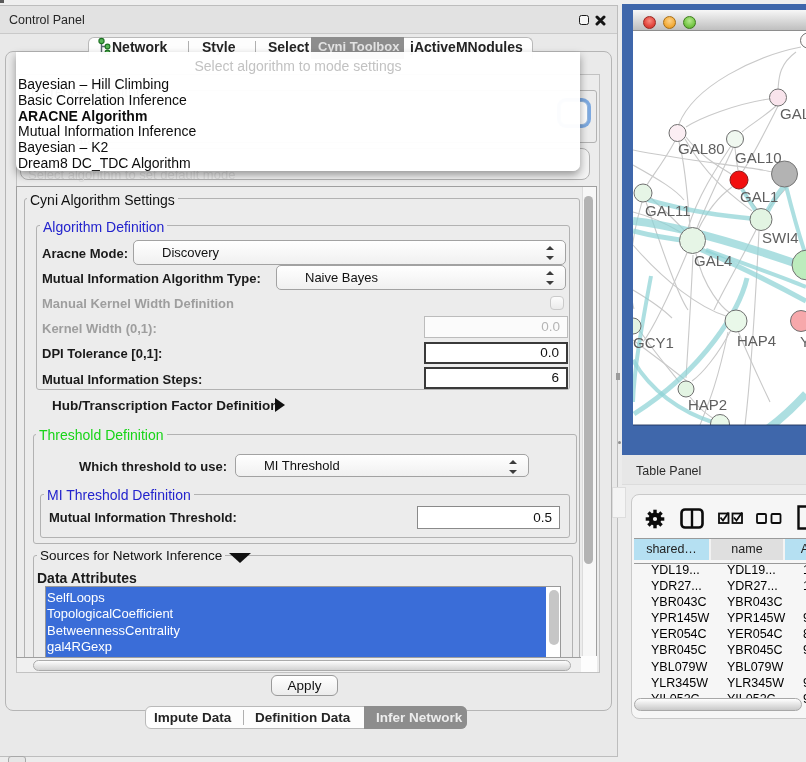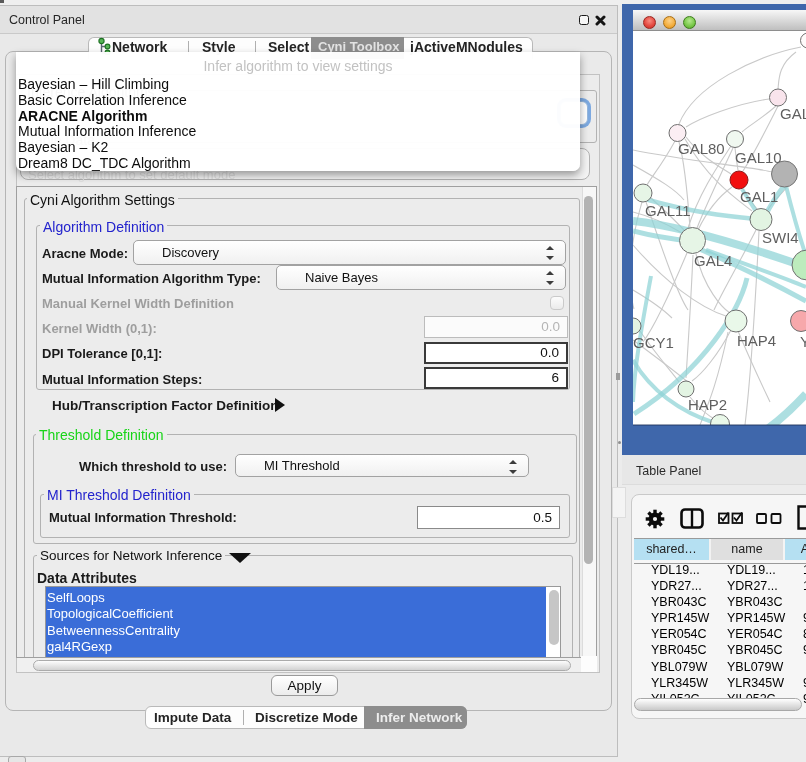--- a/index.html
+++ b/index.html
@@ -126,26 +126,26 @@
   <div class="abs" style="left:17px;top:652px;width:579px;height:14px;background:#f0f0f0;"></div>
   <div class="abs" style="left:581px;top:650px;width:16px;height:16px;background:#fdfdfd;"></div>
   <div class="abs" style="left:33px;top:654px;width:538px;height:11px;background:linear-gradient(#fdfdfd,#d2d2d2);border:1px solid #ababab;border-radius:6px;"></div>
 
   <div class="abs" style="left:271px;top:669px;width:67px;height:21px;background:linear-gradient(#ffffff,#ececec);border:1px solid #9a9a9a;border-radius:6px;text-align:center;font-size:13.5px;color:#111;line-height:19px;">Apply</div>
 
   <div class="abs" style="left:145px;top:700px;width:322px;height:23px;background:#fdfdfd;border:1px solid #b9b9b9;border-radius:6px;"></div>
   <div class="abs" style="left:364px;top:700px;width:103px;height:23px;background:#8d8d8d;border-radius:0 6px 6px 0;"></div>
   <div class="abs" style="left:154px;top:704px;font-size:13.5px;font-weight:bold;color:#242424;">Impute Data</div>
   <div class="abs" style="left:243px;top:704px;width:1px;height:15px;background:#b0b0b0;"></div>
-  <div class="abs" style="left:255px;top:704px;font-size:13.5px;font-weight:bold;color:#242424;">Discretize Mode</div>
+  <div class="abs" style="left:255px;top:704px;font-size:13.5px;font-weight:bold;color:#242424;">Definition Data</div>
   <div class="abs" style="left:376px;top:704px;font-size:13.5px;font-weight:bold;color:#ededed;">Infer Network</div>
 </div>
 
 <div class="abs" style="left:16px;top:52px;width:564px;height:119px;background:rgba(255,255,255,0.97);border-radius:0 0 7px 7px;box-shadow:0 4px 8px rgba(0,0,0,0.38);">
-  <div class="abs" style="left:0;top:6px;width:564px;text-align:center;font-size:14px;color:#c2c2c2;">Infer algorithm to view settings</div>
+  <div class="abs" style="left:0;top:6px;width:564px;text-align:center;font-size:14px;color:#c2c2c2;">Select algorithm to mode settings</div>
   <div class="abs" style="left:2px;top:25px;font-size:14px;color:#0c0c0c;line-height:15.75px;white-space:nowrap;">
     Bayesian – Hill Climbing<br>
     Basic Correlation Inference<br>
     <b>ARACNE Algorithm</b><br>
     Mutual Information Inference<br>
     Bayesian – K2<br>
     Dream8 DC_TDC Algorithm
   </div>
 </div>
 

